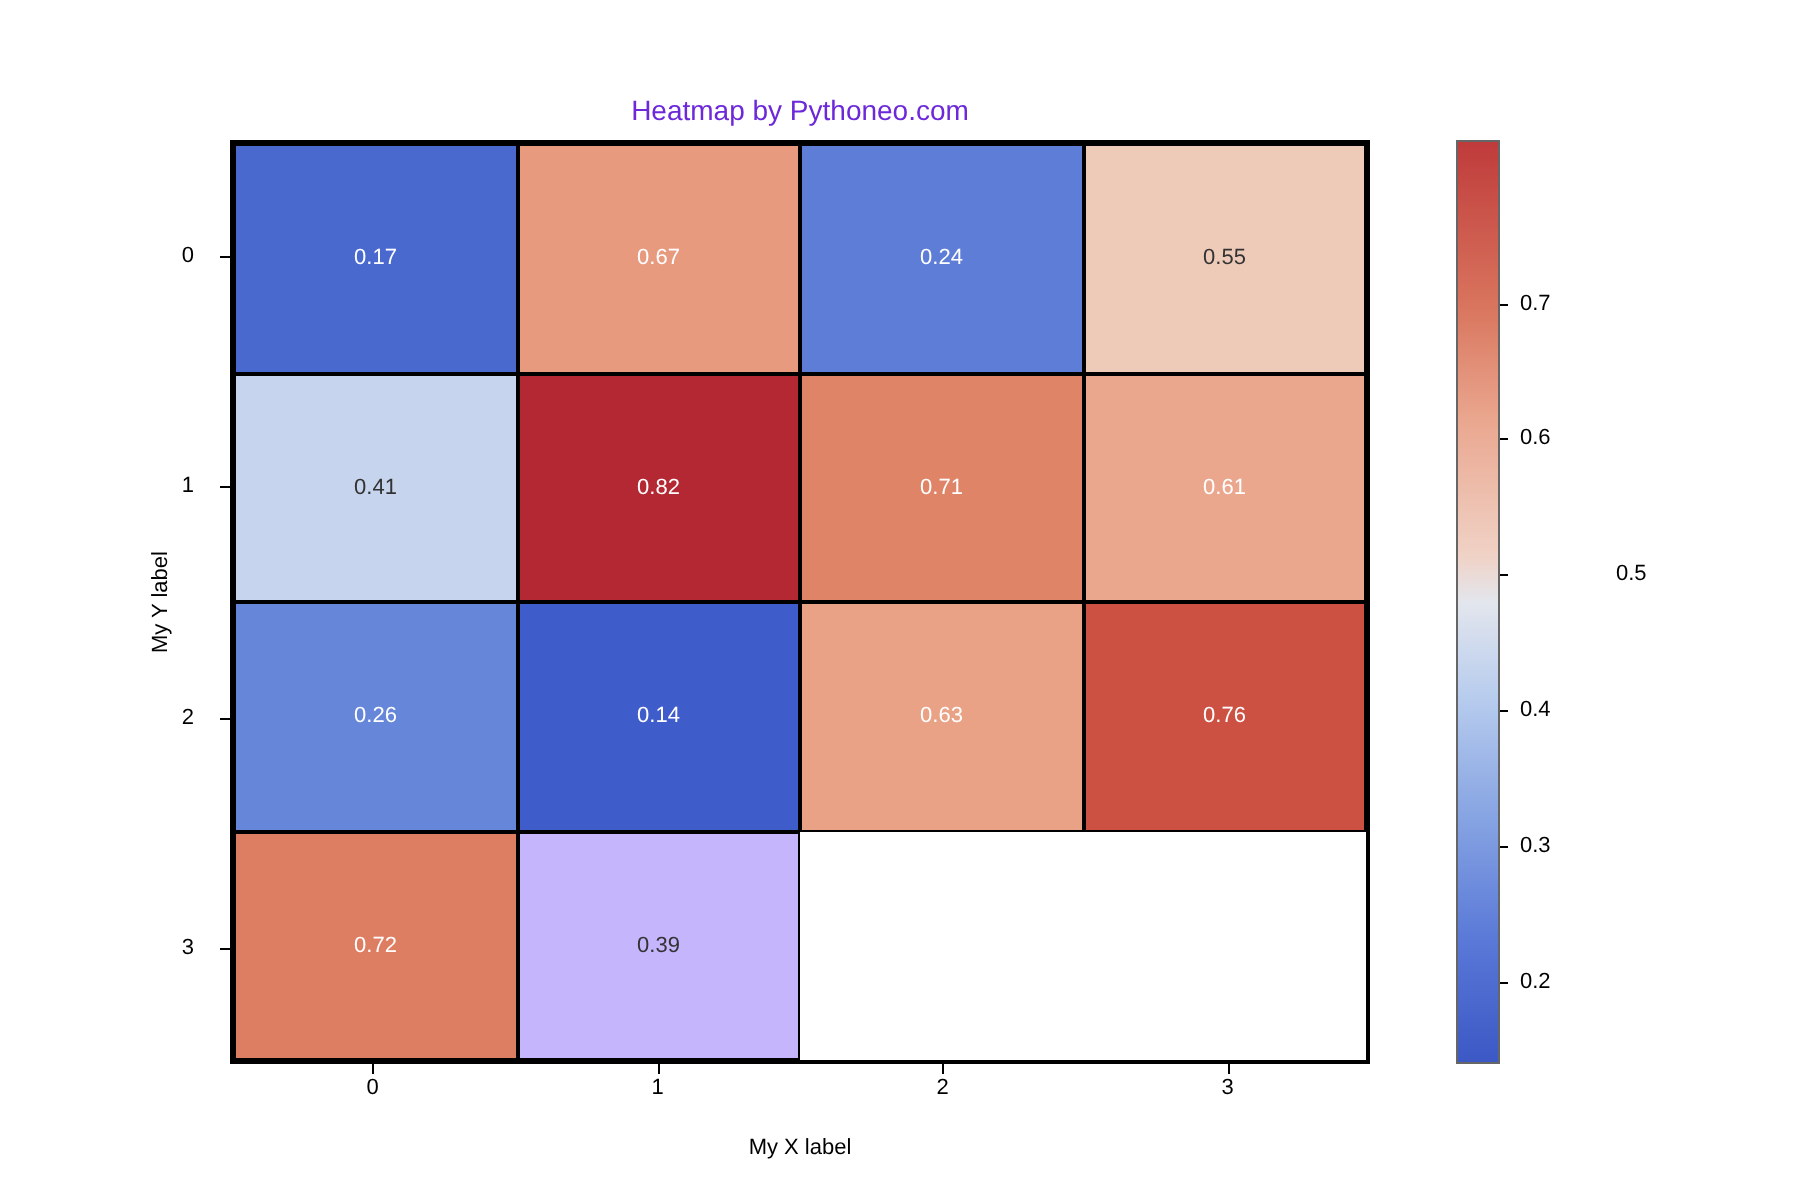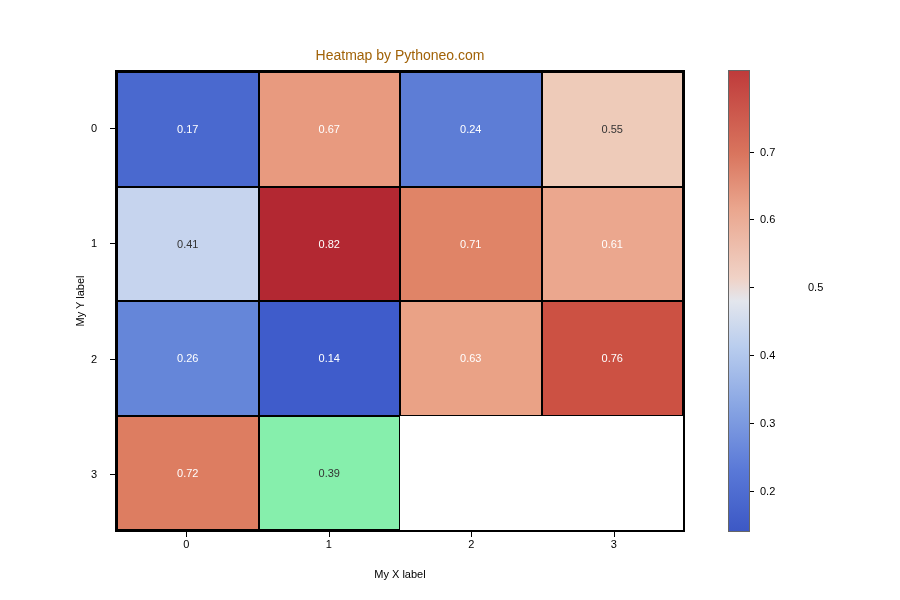--- a/index.html
+++ b/index.html
@@ -17,21 +17,21 @@
       width: 570px;
       height: 332px;
     }
     .title {
       position: absolute;
       top: 47px;
       left: 115px;
       width: 570px;
       text-align: center;
       font-size: 14px;
-      color: #a16207;
+      color: #6d28d9;
     }
     .heatmap-grid {
       position: absolute;
       left: 0;
       top: 0;
       width: 570px;
       height: 462px;
       display: grid;
       grid-template-columns: repeat(4, 1fr);
       grid-template-rows: repeat(4, 1fr);
@@ -180,21 +180,21 @@
       <div class="cell dark-text" style="background: rgb(238, 203, 185); text-align: right;">0.55</div>
       <div class="cell dark-text" style="background: rgb(198, 212, 238);">0.41</div>
       <div class="cell" style="background: rgb(179, 40, 50);">0.82</div>
       <div class="cell" style="background: rgb(224, 132, 103);">0.71</div>
       <div class="cell" style="background: rgb(235, 167, 142);">0.61</div>
       <div class="cell" style="background: rgb(101, 134, 217);">0.26</div>
       <div class="cell" style="background: rgb(63, 92, 203);">0.14</div>
       <div class="cell" style="background: rgb(234, 162, 134);">0.63</div>
       <div class="cell" style="background: rgb(204, 81, 67);">0.76</div>
       <div class="cell" style="background: rgb(221, 125, 97);">0.72</div>
-      <div class="cell dark-text" style="background: #86efac;">0.39</div>
+      <div class="cell dark-text" style="background: #c4b5fd;">0.39</div>
     </div>
 </div>
 
 <div class="xticks">
   <div class="xtick">0</div>
   <div class="xtick">1</div>
   <div class="xtick">2</div>
   <div class="xtick">3</div>
 </div>
 

